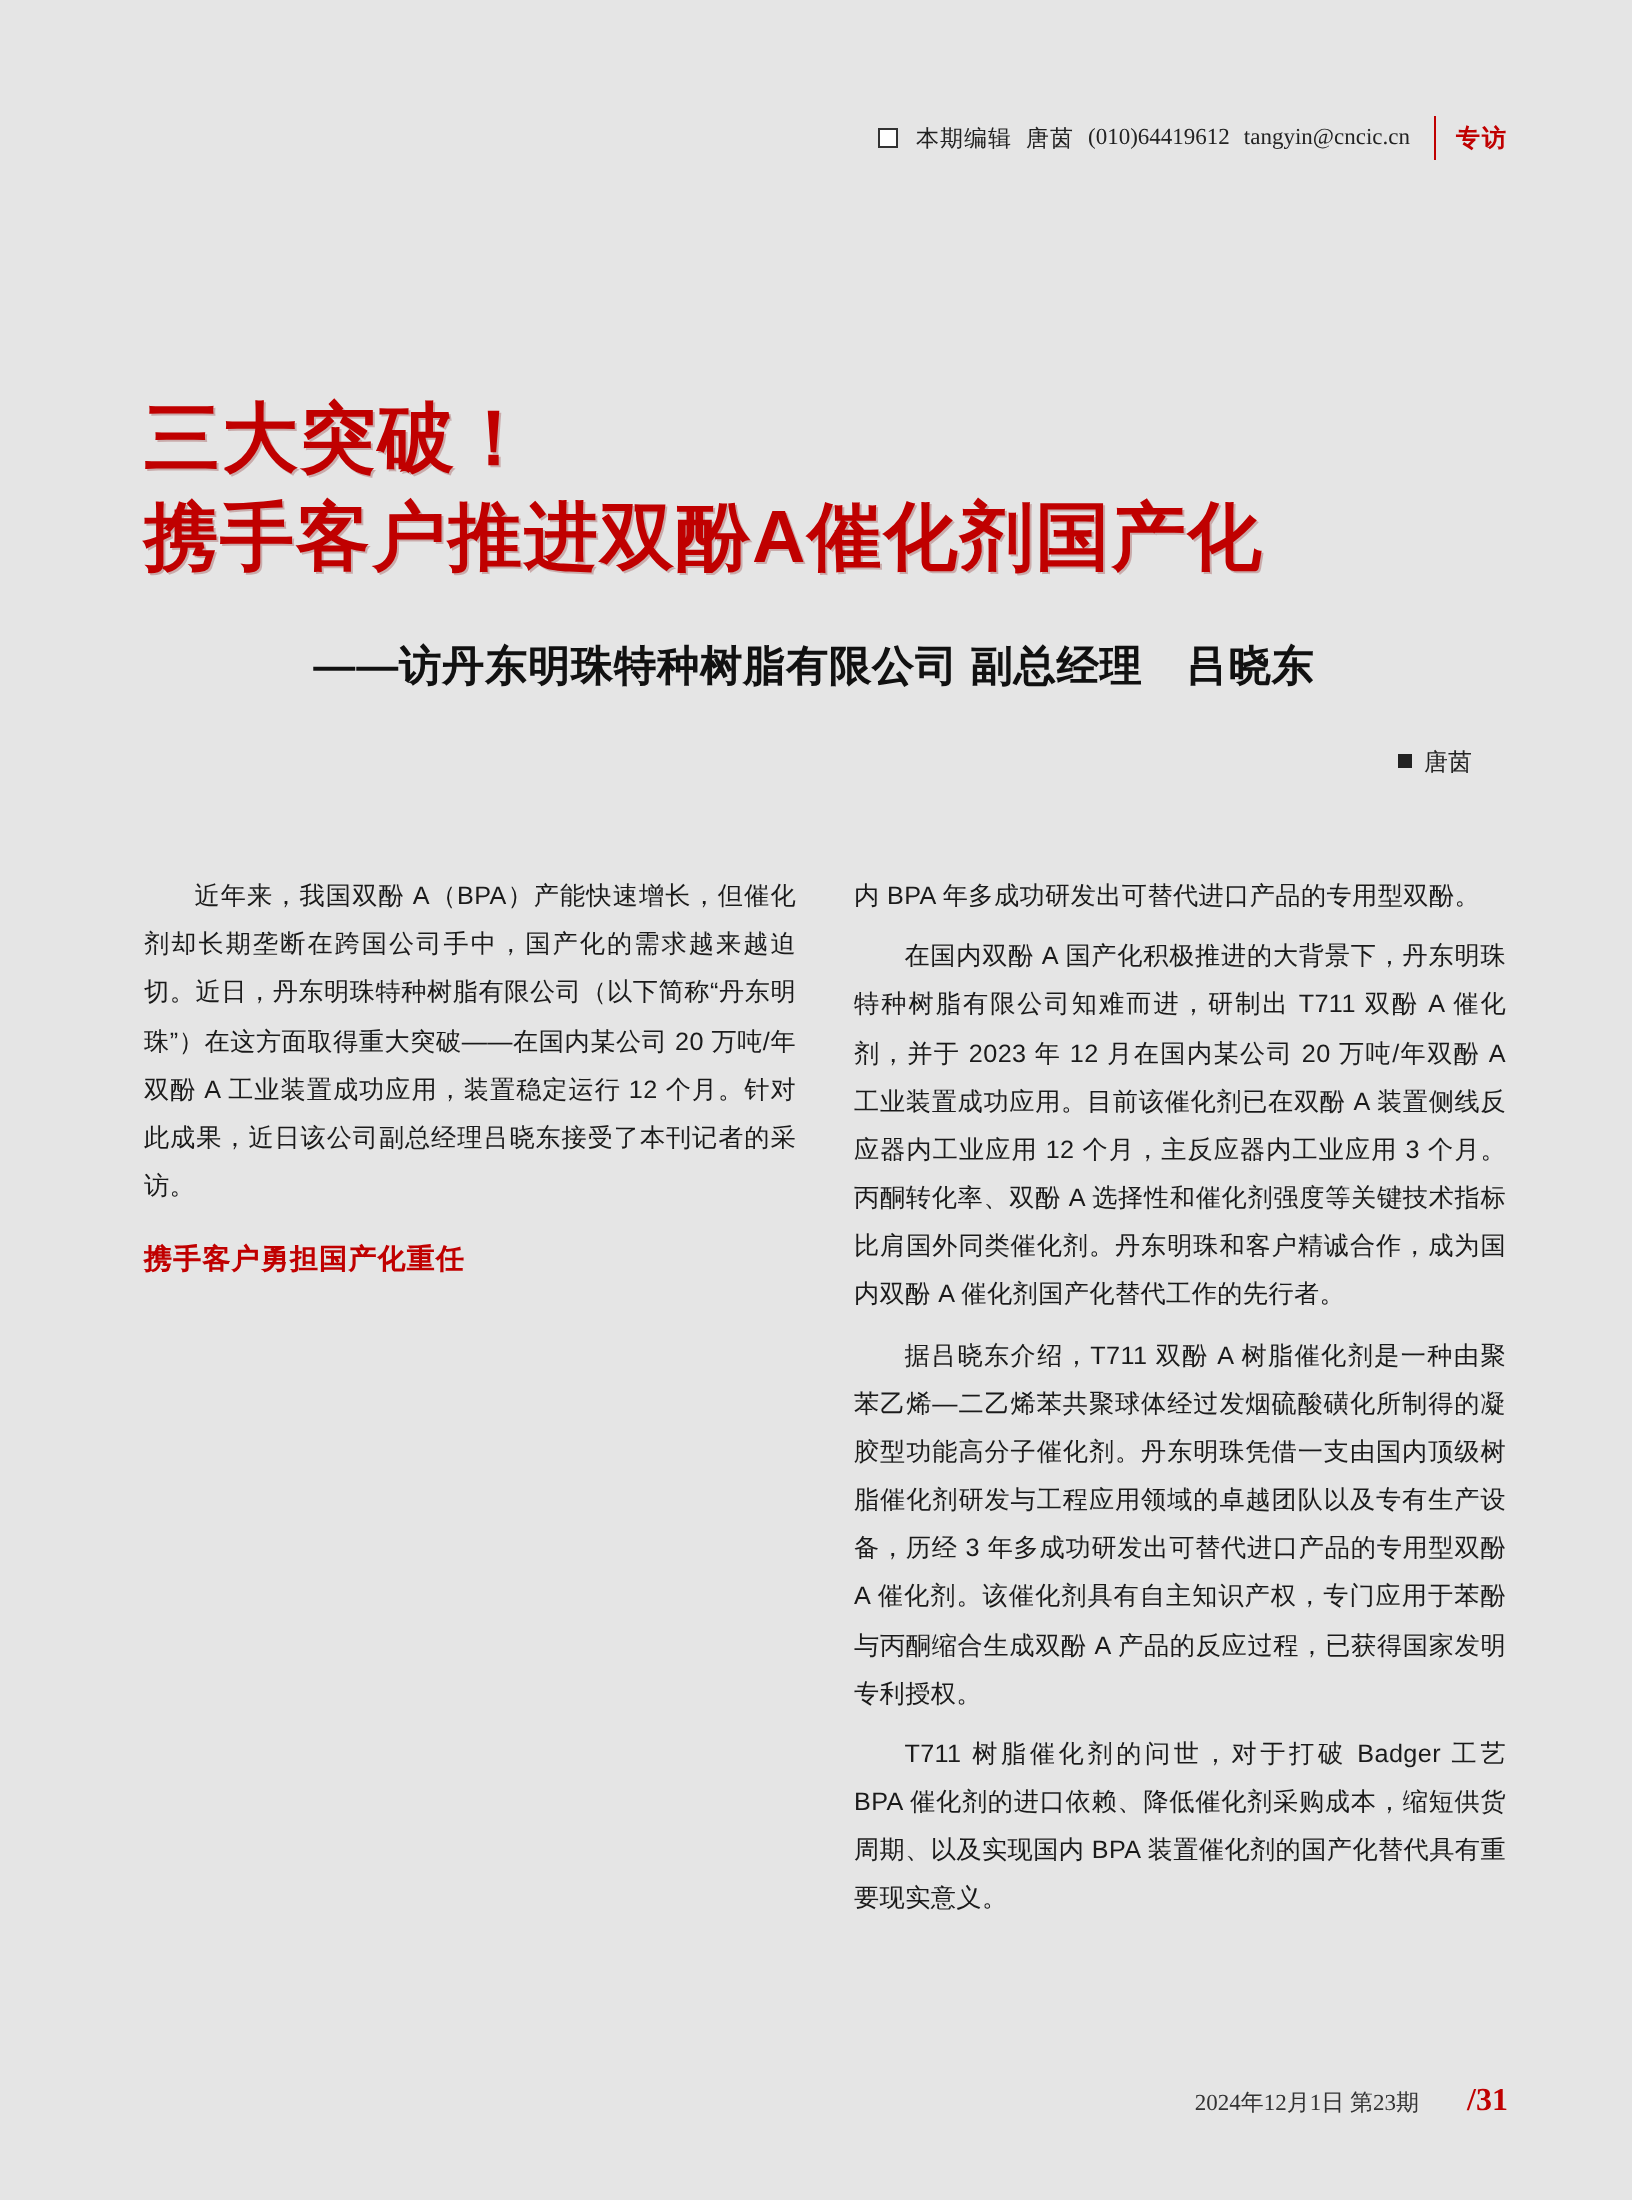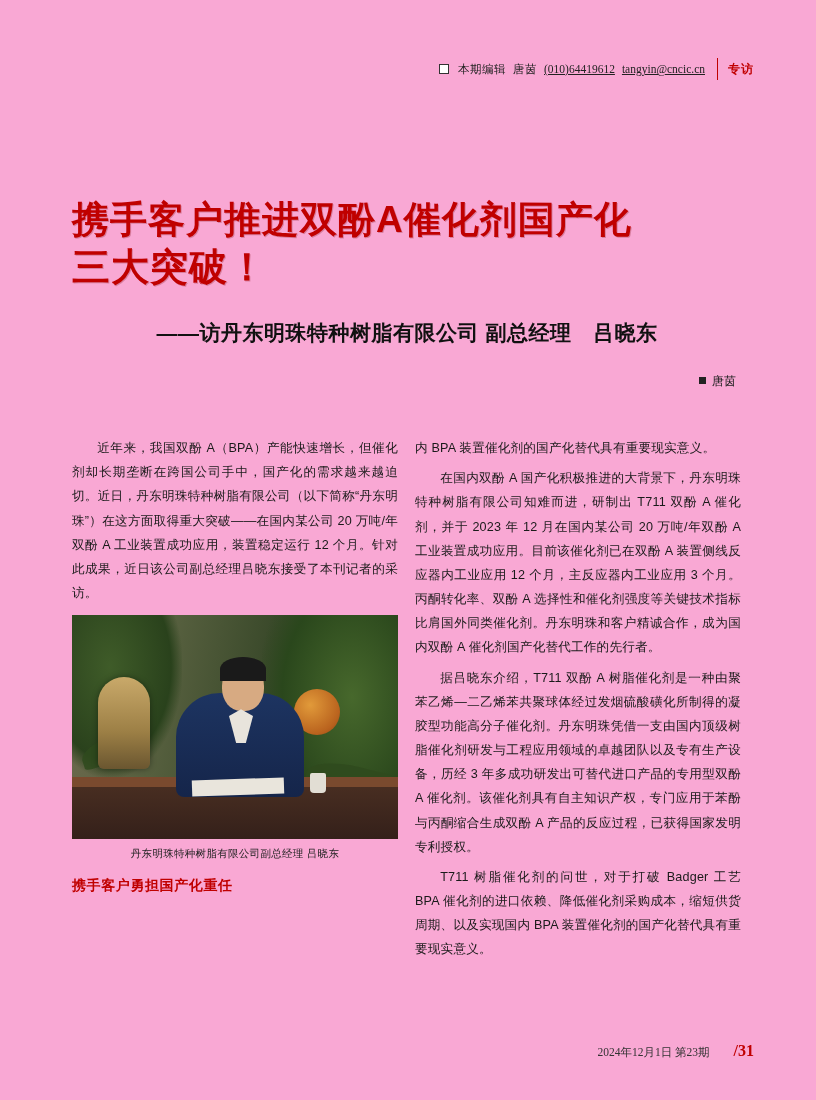--- a/index.html
+++ b/index.html
@@ -12,21 +12,21 @@
     height: 1100px;
     font-family: "Liberation Sans", sans-serif;
     color: #1a1a1a;
     position: relative;
     overflow: hidden;
   }
   .page {
     position: relative;
     width: 816px;
     height: 1100px;
-    background: #f9a8d4;
+    background: #e5e5e5;
   }
 
   
   .header {
     position: absolute;
     top: 58px;
     right: 62px;
     display: flex;
     align-items: center;
     gap: 0;
@@ -50,21 +50,20 @@
   .header-meta .label {
     letter-spacing: 0.5px;
   }
   .header-meta .name {
     letter-spacing: 0.5px;
   }
   .header-meta .phone,
   .header-meta .email {
     font-family: "Liberation Serif", serif;
     font-size: 11.5px;
-    text-decoration: underline;
   }
   .header-divider {
     width: 1px;
     height: 22px;
     background: #c00000;
     margin: 0 10px 0 0;
   }
   .header-column {
     font-size: 12px;
     font-weight: bold;
@@ -115,21 +114,21 @@
     vertical-align: 1px;
   }
 
   
   .columns {
     position: absolute;
     top: 436px;
     left: 72px;
     width: 682px;
     display: flex;
-    gap: 17px;
+    gap: 29px;
   }
   .col {
     width: 326px;
   }
   p.para {
     margin: 0 0 6px 0;
     font-size: 12.6px;
     line-height: 1.92;
     text-align: justify;
     text-indent: 2em;
@@ -268,60 +267,40 @@
       <span class="label">本期编辑</span>
       <span class="name">唐茵</span>
       <span class="phone">(010)64419612</span>
       <span class="email">tangyin@cncic.cn</span>
     </div>
     <div class="header-divider"></div>
     <div class="header-column">专访</div>
   </div>
 
   <div class="title-wrap">
+    <div class="title-line">三大突破！</div>
     <div class="title-line second">携手客户推进双酚A催化剂国产化</div>
-    <div class="title-line">三大突破！</div>
     <div class="subtitle">——访丹东明珠特种树脂有限公司 副总经理　吕晓东</div>
     <div class="byline">
       <span class="sq"></span><span>唐茵</span>
     </div>
   </div>
 
   <div class="columns">
 
     <div class="col">
       <p class="para">近年来，我国双酚 A（BPA）产能快速增长，但催化剂却长期垄断在跨国公司手中，国产化的需求越来越迫切。近日，丹东明珠特种树脂有限公司（以下简称“丹东明珠”）在这方面取得重大突破——在国内某公司 20 万吨/年双酚 A 工业装置成功应用，装置稳定运行 12 个月。针对此成果，近日该公司副总经理吕晓东接受了本刊记者的采访。</p>
 
-      <div class="photo-block">
-        <div class="photo">
-          <div class="ph-wall"></div>
-          <div class="ph-plant-l"></div>
-          <div class="ph-plant-r"></div>
-          <div class="ph-leaf" style="left:8px; top:120px; width:70px; height:26px; transform:rotate(-18deg);"></div>
-          <div class="ph-leaf" style="right:6px; top:150px; width:86px; height:30px; transform:rotate(14deg);"></div>
-          <div class="ph-statue"></div>
-          <div class="ph-lamp"></div>
-          <div class="ph-desk"></div>
-          <div class="ph-desk-top"></div>
-          <div class="ph-person-body"></div>
-          <div class="ph-person-head"></div>
-          <div class="ph-person-hair"></div>
-          <div class="ph-shirt"></div>
-          <div class="ph-paper"></div>
-          <div class="ph-cup"></div>
-        </div>
-        <div class="caption">丹东明珠特种树脂有限公司副总经理 吕晓东</div>
-      </div>
 
       <div class="section-head">携手客户勇担国产化重任</div>
 
     </div>
 
     <div class="col">
-      <p class="para noindent">内 BPA 装置催化剂的国产化替代具有重要现实意义。</p>
+      <p class="para noindent">内 BPA 年多成功研发出可替代进口产品的专用型双酚。</p>
       <p class="para">在国内双酚 A 国产化积极推进的大背景下，丹东明珠特种树脂有限公司知难而进，研制出 T711 双酚 A 催化剂，并于 2023 年 12 月在国内某公司 20 万吨/年双酚 A 工业装置成功应用。目前该催化剂已在双酚 A 装置侧线反应器内工业应用 12 个月，主反应器内工业应用 3 个月。丙酮转化率、双酚 A 选择性和催化剂强度等关键技术指标比肩国外同类催化剂。丹东明珠和客户精诚合作，成为国内双酚 A 催化剂国产化替代工作的先行者。</p>
       <p class="para">据吕晓东介绍，T711 双酚 A 树脂催化剂是一种由聚苯乙烯—二乙烯苯共聚球体经过发烟硫酸磺化所制得的凝胶型功能高分子催化剂。丹东明珠凭借一支由国内顶级树脂催化剂研发与工程应用领域的卓越团队以及专有生产设备，历经 3 年多成功研发出可替代进口产品的专用型双酚 A 催化剂。该催化剂具有自主知识产权，专门应用于苯酚与丙酮缩合生成双酚 A 产品的反应过程，已获得国家发明专利授权。</p>
       <p class="para">T711 树脂催化剂的问世，对于打破 Badger 工艺 BPA 催化剂的进口依赖、降低催化剂采购成本，缩短供货周期、以及实现国内 BPA 装置催化剂的国产化替代具有重要现实意义。</p>
     </div>
 
   </div>
 
   <div class="footer">
     <span class="footer-date">2024年12月1日 第23期</span>
     <span class="footer-page">/31</span>

